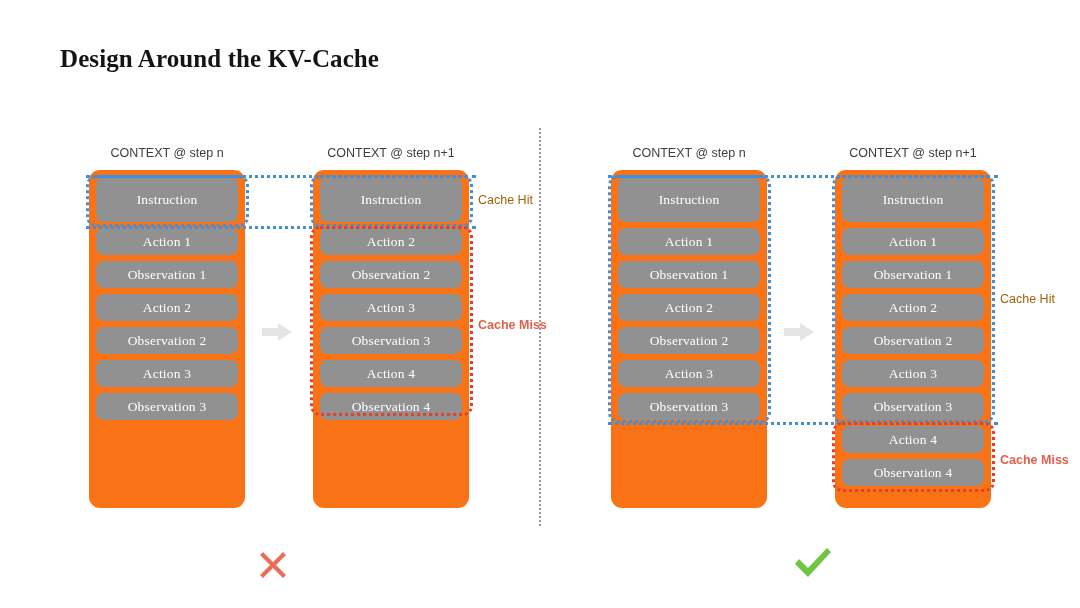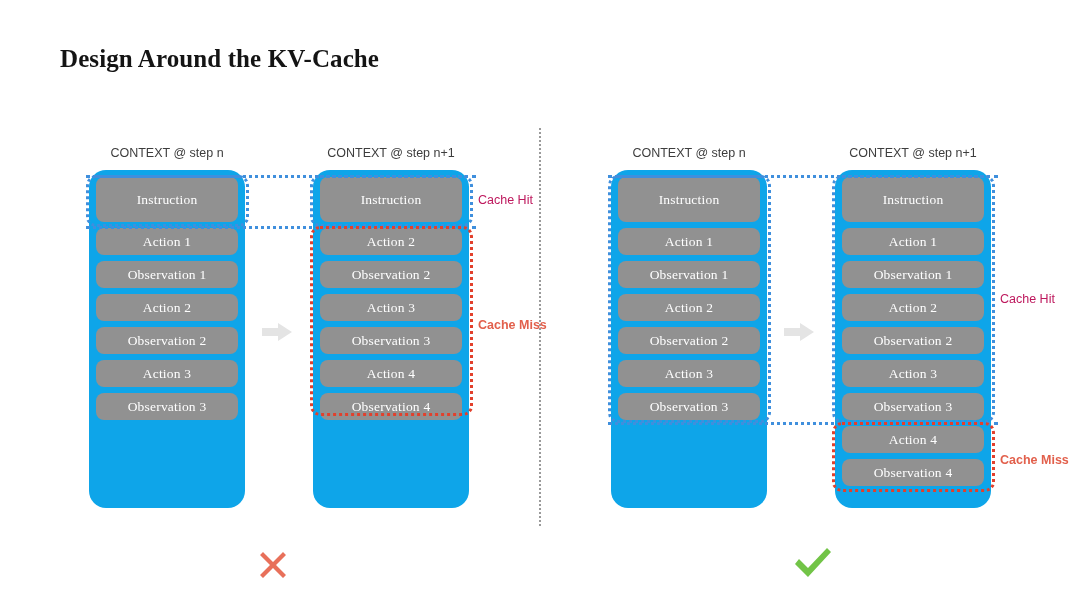--- a/index.html
+++ b/index.html
@@ -62,22 +62,22 @@
     font-family: "Liberation Sans", sans-serif;
     font-size: 12.5px;
     color: #3d3d3d;
     white-space: nowrap;
   }
   .column-body {
     position: absolute;
     left: 0;
     top: 0;
     width: 100%;
-    background: #0ea5e9;
-    border-radius: 17px;
+    background: #f97316;
+    border-radius: 11px;
     box-sizing: border-box;
   }
   .ctx-item {
     position: absolute;
     left: 7px;
     right: 7px;
     background: #919191;
     border-radius: 8px;
     color: #ffffff;
     font-family: "Liberation Serif", serif;
@@ -108,21 +108,21 @@
   }
   .hl-line-hit  { border-top: 3px dotted #3f8fdd; }
 
   
   .legend {
     position: absolute;
     font-family: "Liberation Sans", sans-serif;
     font-size: 12.5px;
     white-space: nowrap;
   }
-  .legend-hit  { color: #be185d; text-align: center; }
+  .legend-hit  { color: #a16207; text-align: center; }
   .legend-miss { color: #e2604c; font-weight: bold; }
 
   
   .arrow {
     position: absolute;
     width: 30px;
     height: 18px;
   }
   .arrow .shaft {
     position: absolute;

